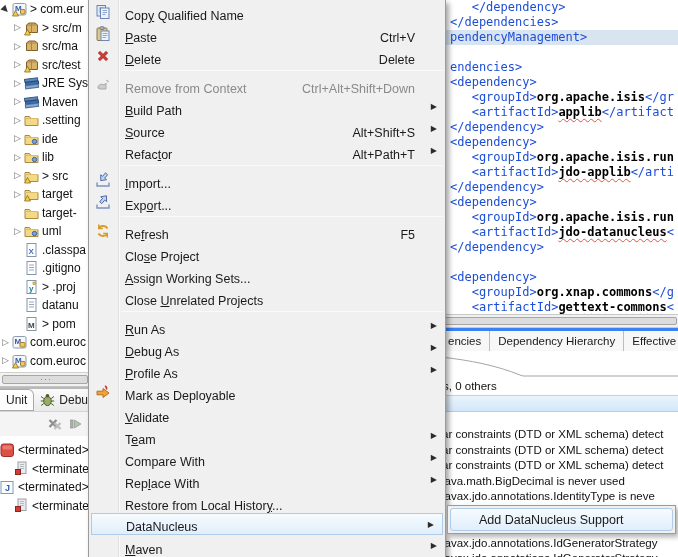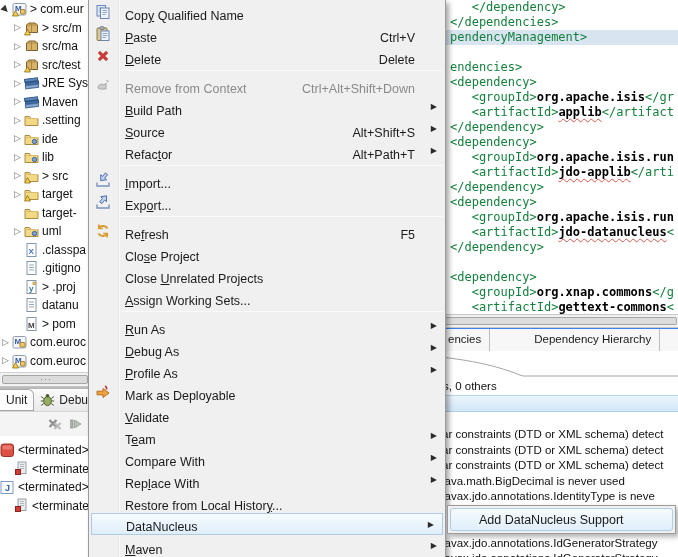--- a/index.html
+++ b/index.html
@@ -34,26 +34,26 @@
   .drow .ticon{width:18px;flex:0 0 18px;height:15px;position:relative;}
   .drow.lvl1{padding-left:14px;}
   #debug-rows{padding-top:5px;}
 
   
   #rightpane{position:absolute;left:440px;top:0;width:238px;height:557px;background:#fff;z-index:1;}
   #editor{position:absolute;left:0;top:0;width:238px;height:314px;overflow:hidden;
     font-family:"DejaVu Sans Mono","Liberation Mono",monospace;font-size:12px;line-height:15px;}
   .eline{position:relative;height:15px;white-space:pre;padding-left:10px;color:#000;}
   .eline.hl{background:#d9e4f1;}
-  .seg-tag{color:#15803d;}
+  .seg-tag{color:#1d4ed8;}
   .seg-val{color:#000;font-weight:bold;}
   .seg-sq{color:#000;font-weight:bold;text-decoration:underline;text-decoration-style:wavy;
     text-decoration-color:#d8584a;text-decoration-thickness:1px;text-underline-offset:2px;}
   #editor-hscroll{position:absolute;left:0;top:314px;width:238px;height:14px;background:#f1f1f1;border-top:1px solid #c9c9c9;border-bottom:1px solid #c9c9c9;}
-  #pom-tabs{position:absolute;left:0;top:328px;width:238px;height:23px;background:#f7f7f7;border-top:1px solid #3b82f6;display:flex;font-size:11.5px;color:#1a1a1a;gap:36px;}
+  #pom-tabs{position:absolute;left:0;top:328px;width:238px;height:23px;background:#f7f7f7;border-top:3px solid #3b82f6;display:flex;font-size:11.5px;color:#1a1a1a;}
   .ptab{padding:4px 8px 0 8px;border-right:1px solid #bdbdbd;white-space:nowrap;}
   #prob-shoulder{position:absolute;left:0;top:351px;width:238px;height:27px;}
   #prob-summary{position:absolute;left:0;top:378px;width:238px;height:17px;font-size:11.5px;color:#111;padding:2px 0 0 3px;white-space:nowrap;}
   #prob-header{position:absolute;left:0;top:395px;width:238px;height:17px;background:linear-gradient(#eaf4fd,#d2e7f8);border-top:1px solid #bad5eb;border-bottom:1px solid #b1cfe8;}
   #prob-rows{position:absolute;left:0;top:427px;width:238px;}
   .prow{height:15.5px;font-size:11.5px;color:#111;white-space:nowrap;padding:1px 0 0 2px;}
 
   
   #menu{position:absolute;left:88px;top:0;width:358px;z-index:25;background:#f0f0f0;
     border:1px solid #9b9b9b;border-top:none;box-shadow:3px 3px 5px rgba(0,0,0,.35);padding:1px 0 2px 0;}
@@ -511,24 +511,24 @@
             <path d="M3.5 10.5 A5 4.5 0 0 0 12.2 11" fill="none" stroke="#d89b2d" stroke-width="2"></path>
             <path d="M12.2 14.5 v-4 h-4" fill="none" stroke="#d89b2d" stroke-width="1.6"></path>
           </svg></span>
         <span>Re<span class="uu">f</span>resh</span>
         <span class="maccel">F5</span>
       </div>
       <div class="mitem">
         <span>Clo<span class="uu">s</span>e Project</span>
       </div>
       <div class="mitem">
+        <span><span class="uu">A</span>ssign Working Sets...</span>
+      </div>
+      <div class="mitem">
         <span>Close <span class="uu">U</span>nrelated Projects</span>
-      </div>
-      <div class="mitem">
-        <span><span class="uu">A</span>ssign Working Sets...</span>
       </div>
       <div class="msep"></div>
       <div class="mitem">
         <span><span class="uu">R</span>un As</span>
         <span class="marrow">▶</span>
       </div>
       <div class="mitem">
         <span><span class="uu">D</span>ebug As</span>
         <span class="marrow">▶</span>
       </div>

